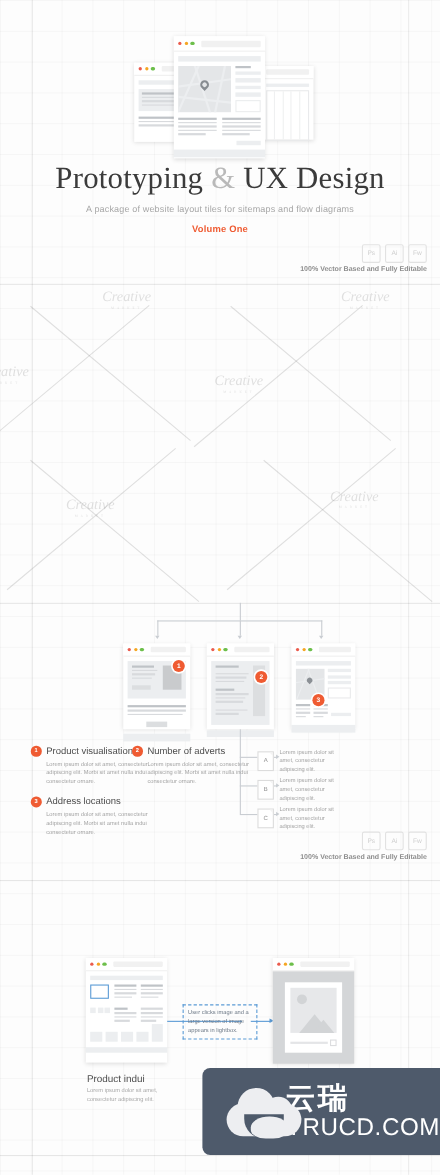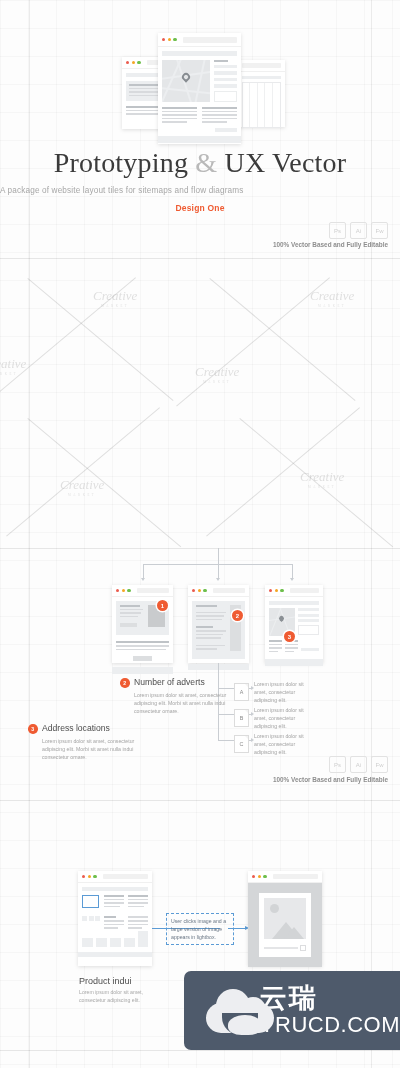--- a/index.html
+++ b/index.html
@@ -33,38 +33,38 @@
 
   
   .hero{position:absolute;left:0;top:0;width:400px;height:258px;}
   .hero h1{
     position:absolute;left:0;right:0;top:147px;margin:0;text-align:center;
     font-family:"Liberation Serif", serif;font-size:28px;font-weight:400;color:#3b3b3b;
     letter-spacing:.2px;
   }
   .hero h1 .amp{color:#b9b9b9;}
   .hero .sub{
-    position:absolute;left:0;right:0;top:186px;text-align:left;
+    position:absolute;left:0;right:0;top:186px;text-align:center;
     font-size:8.2px;color:#a7a7a7;letter-spacing:.15px;
   }
   .hero .vol{
     position:absolute;left:0;right:0;top:203px;text-align:center;
     font-size:8.5px;font-weight:bold;color:#ef5b32;letter-spacing:.2px;
   }
   .badges{position:absolute;right:12px;top:222px;display:flex;gap:4px;}
   .badge{
     width:15px;height:15px;border:1px solid #e2e2e2;border-radius:2px;
     display:flex;align-items:center;justify-content:center;
     font-size:6px;color:#cfcfcf;
   }
   .vector-note{position:absolute;right:12px;top:241px;font-size:6.4px;color:#8e8e8e;font-weight:bold;}
 
   
   .wm{position:absolute;font-family:"Liberation Serif", serif;font-style:italic;
-      color:rgba(120,120,120,.22);pointer-events:none;white-space:nowrap;margin-top:26px;}
+      color:rgba(120,120,120,.22);pointer-events:none;white-space:nowrap;}
   .wm .sm{display:block;font-style:normal;font-size:3px;letter-spacing:2.6px;text-align:center;}
   .xline{position:absolute;height:1px;background:rgba(120,120,120,.22);transform-origin:0 0;pointer-events:none;}
 
   
   .s3{position:absolute;left:0;top:548px;width:400px;height:252px;}
   .conn{position:absolute;background:#c9cdd2;}
   .arrow-d{position:absolute;width:0;height:0;border-left:2.5px solid transparent;border-right:2.5px solid transparent;border-top:3.5px solid #c9cdd2;}
   .arrow-r{position:absolute;width:0;height:0;border-top:2.5px solid transparent;border-bottom:2.5px solid transparent;border-left:3.5px solid #c9cdd2;}
   .numbadge{
     position:absolute;width:11px;height:11px;border-radius:50%;background:#ef5b32;color:#fff;
@@ -210,24 +210,24 @@
           </div>
         </div>
         <div class="blk" style="height:4px;width:30%;margin:3px 0 0 auto;"></div>
         <div class="blk" style="height:7px;margin:4px -4px -4px -4px;"></div>
       </div>
     </div>
 
     <h1>
       <span>Prototyping</span>
       <span class="amp">&amp;</span>
-      <span>UX Vector</span>
+      <span>UX Design</span>
     </h1>
     <div class="sub">A package of website layout tiles for sitemaps and flow diagrams</div>
-    <div class="vol">Design One</div>
+    <div class="vol">Volume One</div>
 
     <div class="badges">
       <span class="badge">Ps</span>
       <span class="badge">Ai</span>
       <span class="badge">Fw</span>
     </div>
     <div class="vector-note">100% Vector Based and Fully Editable</div>
   </div>
 
   <div class="divider" style="top:258px;"></div>
@@ -410,20 +410,25 @@
         </span>
       <span class="doctext">Lorem ipsum dolor sit amet, consectetur adipiscing elit.</span>
     </div>
     <div class="docitem" style="left:234px;top:184px;">
       <span class="docicon">
           <span>C</span>
         </span>
       <span class="doctext">Lorem ipsum dolor sit amet, consectetur adipiscing elit.</span>
     </div>
 
+    <div class="callout" style="left:28px;top:130px;">
+      <span class="cnum">1</span>
+      <div class="ttl">Product visualisation</div>
+      <div class="bdy">Lorem ipsum dolor sit amet, consectetur adipiscing elit. Morbi sit amet nulla indui consectetur ornare.</div>
+    </div>
     <div class="callout" style="left:28px;top:176px;">
       <span class="cnum">3</span>
       <div class="ttl">Address locations</div>
       <div class="bdy">Lorem ipsum dolor sit amet, consectetur adipiscing elit. Morbi sit amet nulla indui consectetur ornare.</div>
     </div>
     <div class="callout" style="left:120px;top:130px;">
       <span class="cnum">2</span>
       <div class="ttl">Number of adverts</div>
       <div class="bdy">Lorem ipsum dolor sit amet, consectetur adipiscing elit. Morbi sit amet nulla indui consectetur ornare.</div>
     </div>

